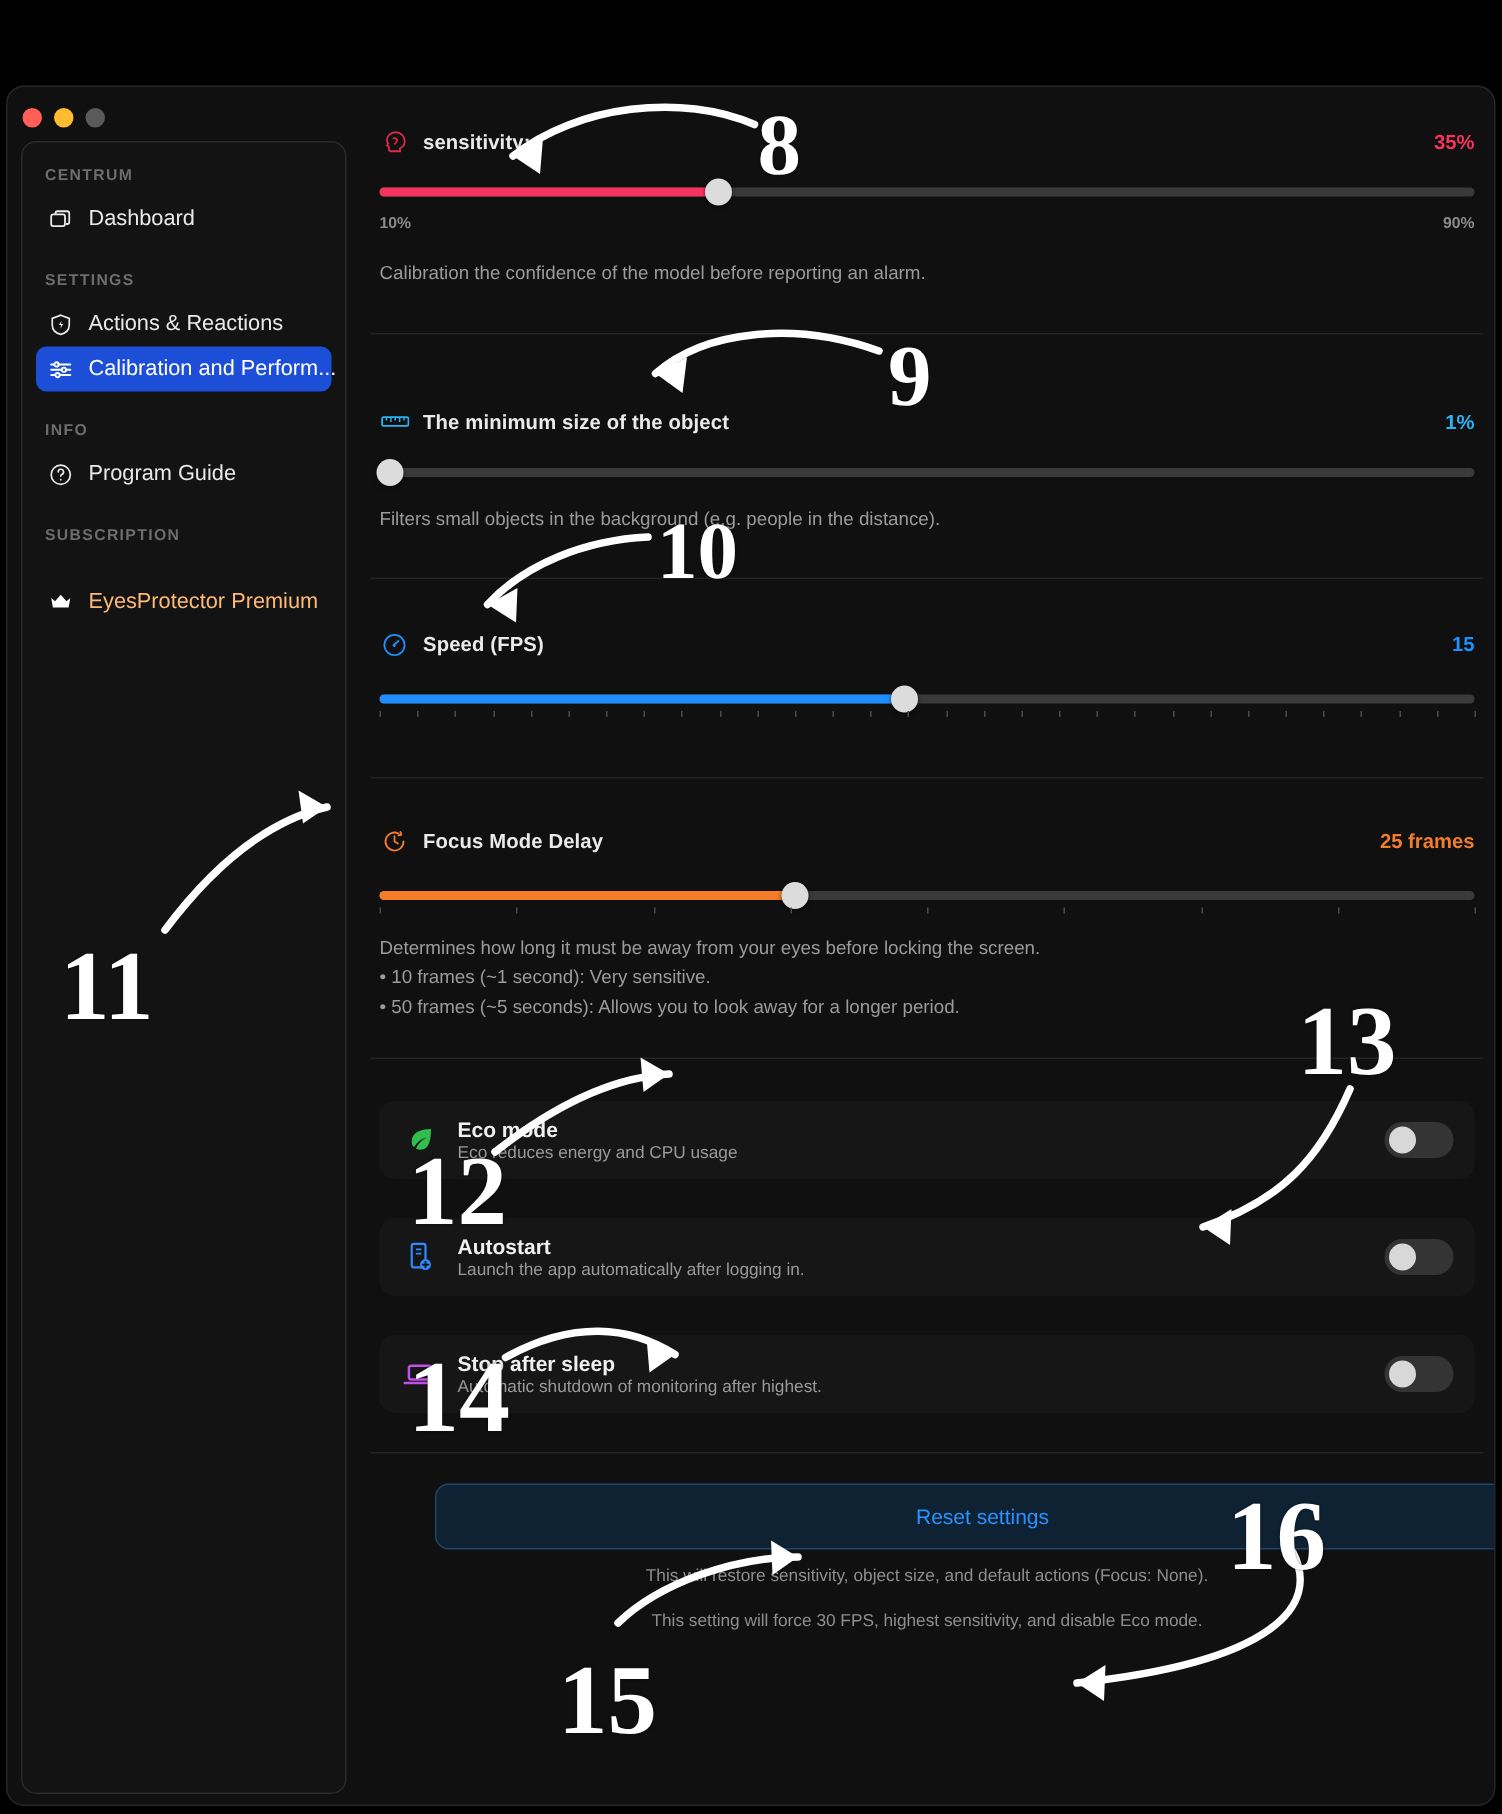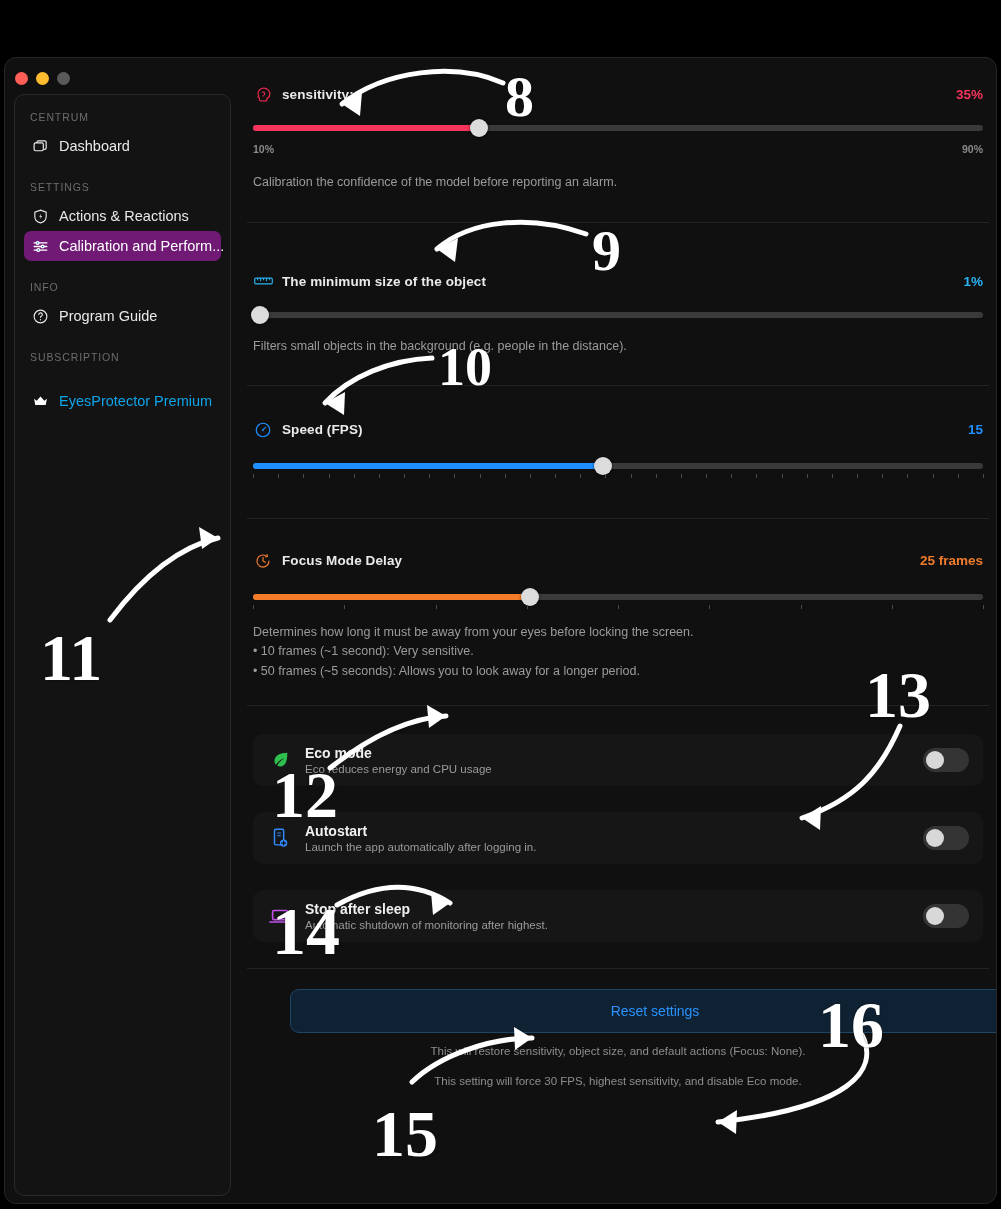--- a/index.html
+++ b/index.html
@@ -33,35 +33,35 @@
   
   .sidebar {
     position:absolute; left:9px; top:36px;
     width:217px; height:1102px;
     background:#131313;
     border:1px solid #2a2a2a;
     border-radius:10px;
     padding:16px 9px 0 9px;
   }
   .sb-group-label {
-    font-size:10.5px; font-weight:normal; letter-spacing:0.9px;
+    font-size:10.5px; font-weight:bold; letter-spacing:0.9px;
     color:#6d6d6d; padding:0 6px; margin-bottom:8px;
   }
   .sb-group { margin-bottom:20px; }
   .sb-item {
     display:flex; align-items:center; gap:10px;
     height:30px; padding:0 8px;
     border-radius:7px; cursor:pointer;
     color:#e9e9e9; font-size:14.5px; font-weight:500;
     white-space:nowrap;
   }
-  .sb-item.active { background:#701a75; color:#fff; }
+  .sb-item.active { background:#1d4ed8; color:#fff; }
   .sb-item .ic { width:17px; height:17px; display:flex; align-items:center; justify-content:center; flex:0 0 17px; }
   .sb-item .ic svg { display:block; }
-  .sb-item.premium { color:#0ea5e9;margin-top:23px; }
+  .sb-item.premium { color:#fdba74;margin-top:23px; }
 
   
   .main {
     position:absolute; left:234px; top:24px;
     width:750px; height:1118px;
     padding:0 0 0 8px;
   }
   .row-head {
     display:flex; align-items:center;
     height:24px;

